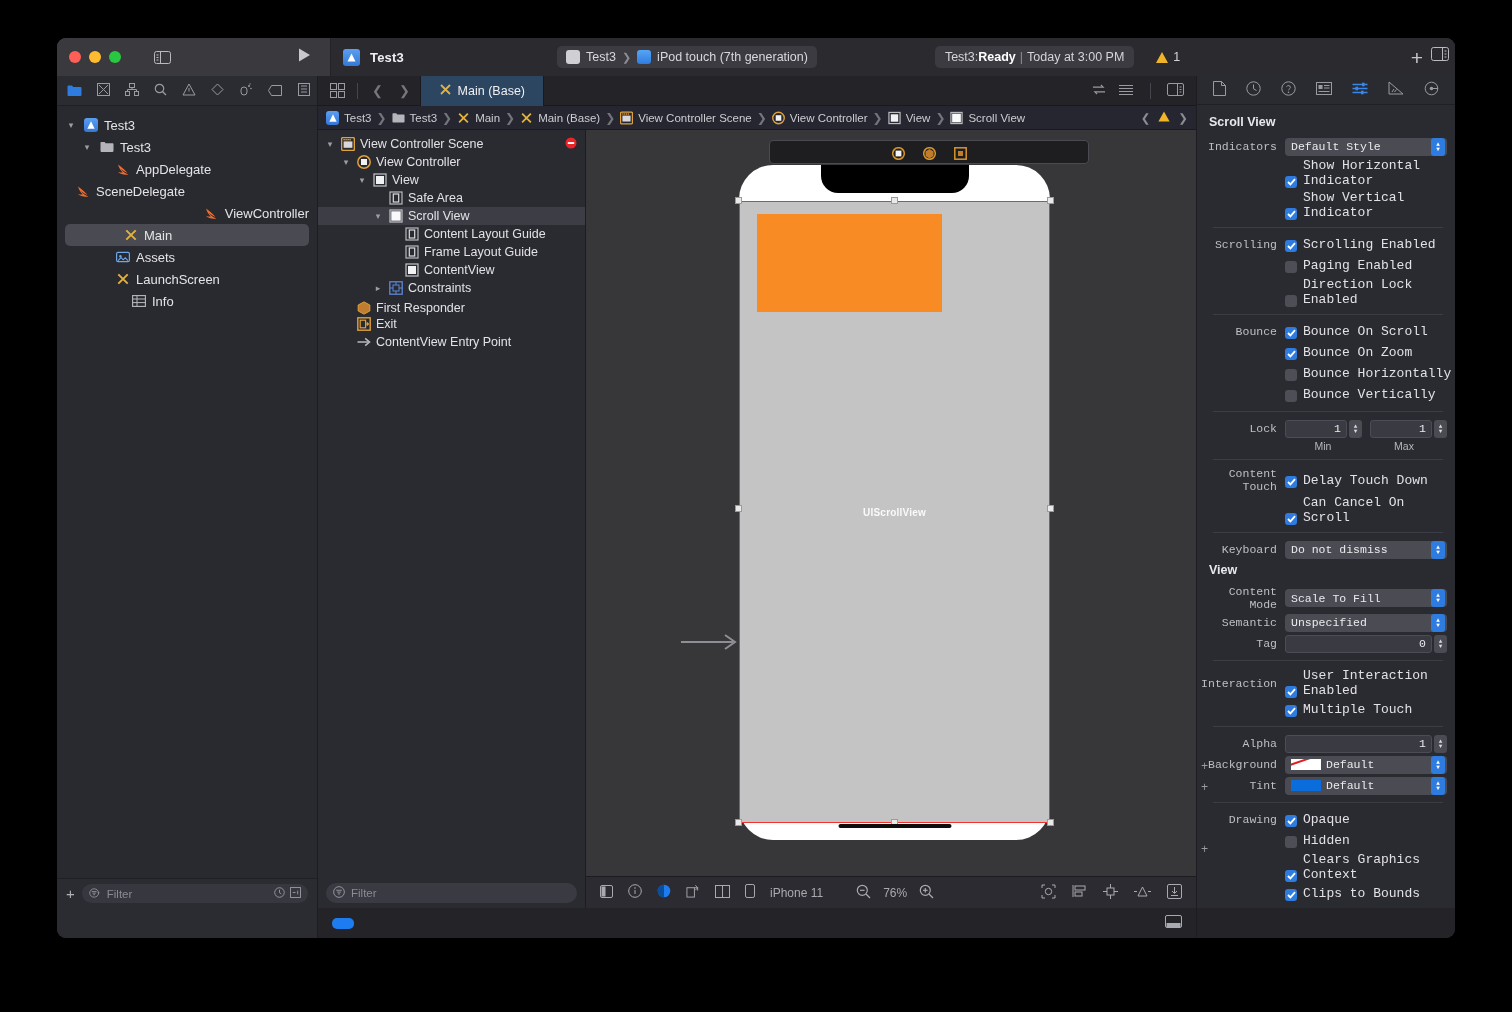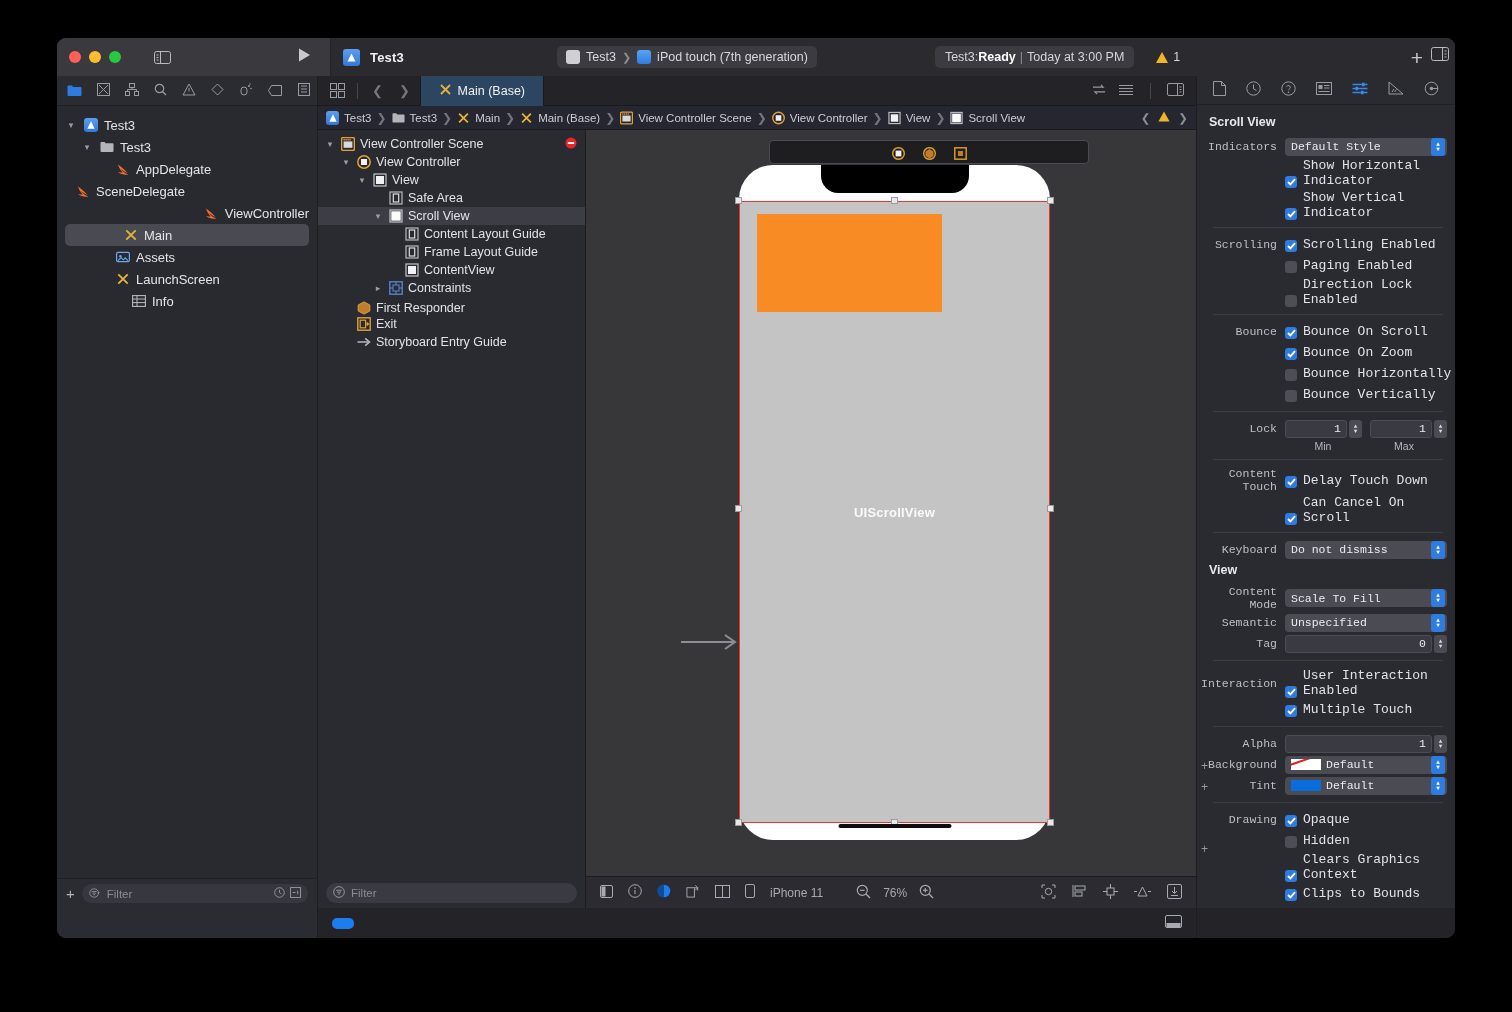--- a/index.html
+++ b/index.html
@@ -193,21 +193,21 @@
     width:148px; height:28px; background:#000;
     border-bottom-left-radius:17px; border-bottom-right-radius:17px;
   }
   .scrollview {
     position:absolute; left:0; top:36px; width:311px; height:622px;
     background:#c4c4c4; border:1px solid #f0332f;
     box-shadow: 0 0 0 0 #f0332f;
   }
   .sv-label {
     position:absolute; left:0; right:0; top:50%; transform:translateY(-50%);
-    text-align:center; color:#fafafa; font-size:13px; font-weight:bold;
+    text-align:center; color:#fafafa; font-size:10px; font-weight:bold;
     letter-spacing:.2px;
   }
   .orange {
     position:absolute; left:17px; top:12px; width:60%; height:98px;
     background:#f98b25;
   }
   .handle {
     position:absolute; width:7px;height:7px;background:#e9e9ea;border:1px solid #9a9aa0;
   }
   .homebar {
@@ -778,21 +778,21 @@
                 <span>Exit</span>
               </div>
               <div class="orow" style="padding-left: 22px;">
                 <span class="tw"></span>
                 <span class="oicon">
                   <svg width="14" height="14" viewBox="0 0 14 14">
                     <line x1=".5" y1="7" x2="11.5" y2="7" stroke="#b9b9c0" stroke-width="1.5"></line>
                     <polyline points="8.2,3.4 12.5,7 8.2,10.6" fill="none" stroke="#b9b9c0" stroke-width="1.5"></polyline>
                   </svg>
                 </span>
-                <span>Storyboard Entry Guide</span>
+                <span>ContentView Entry Point</span>
               </div>
             </div>
           <div class="outline-filter">
             <div class="of-field">
               <span>
                 <svg width="12" height="12" viewBox="0 0 13 13">
                     <circle cx="6.5" cy="6.5" r="5.8" fill="none" stroke="#9a9aa2"></circle>
                     <line x1="3.4" y1="4.6" x2="9.6" y2="4.6" stroke="#9a9aa2"></line>
                     <line x1="4.4" y1="6.6" x2="8.6" y2="6.6" stroke="#9a9aa2"></line>
                     <line x1="5.4" y1="8.6" x2="7.6" y2="8.6" stroke="#9a9aa2"></line>

